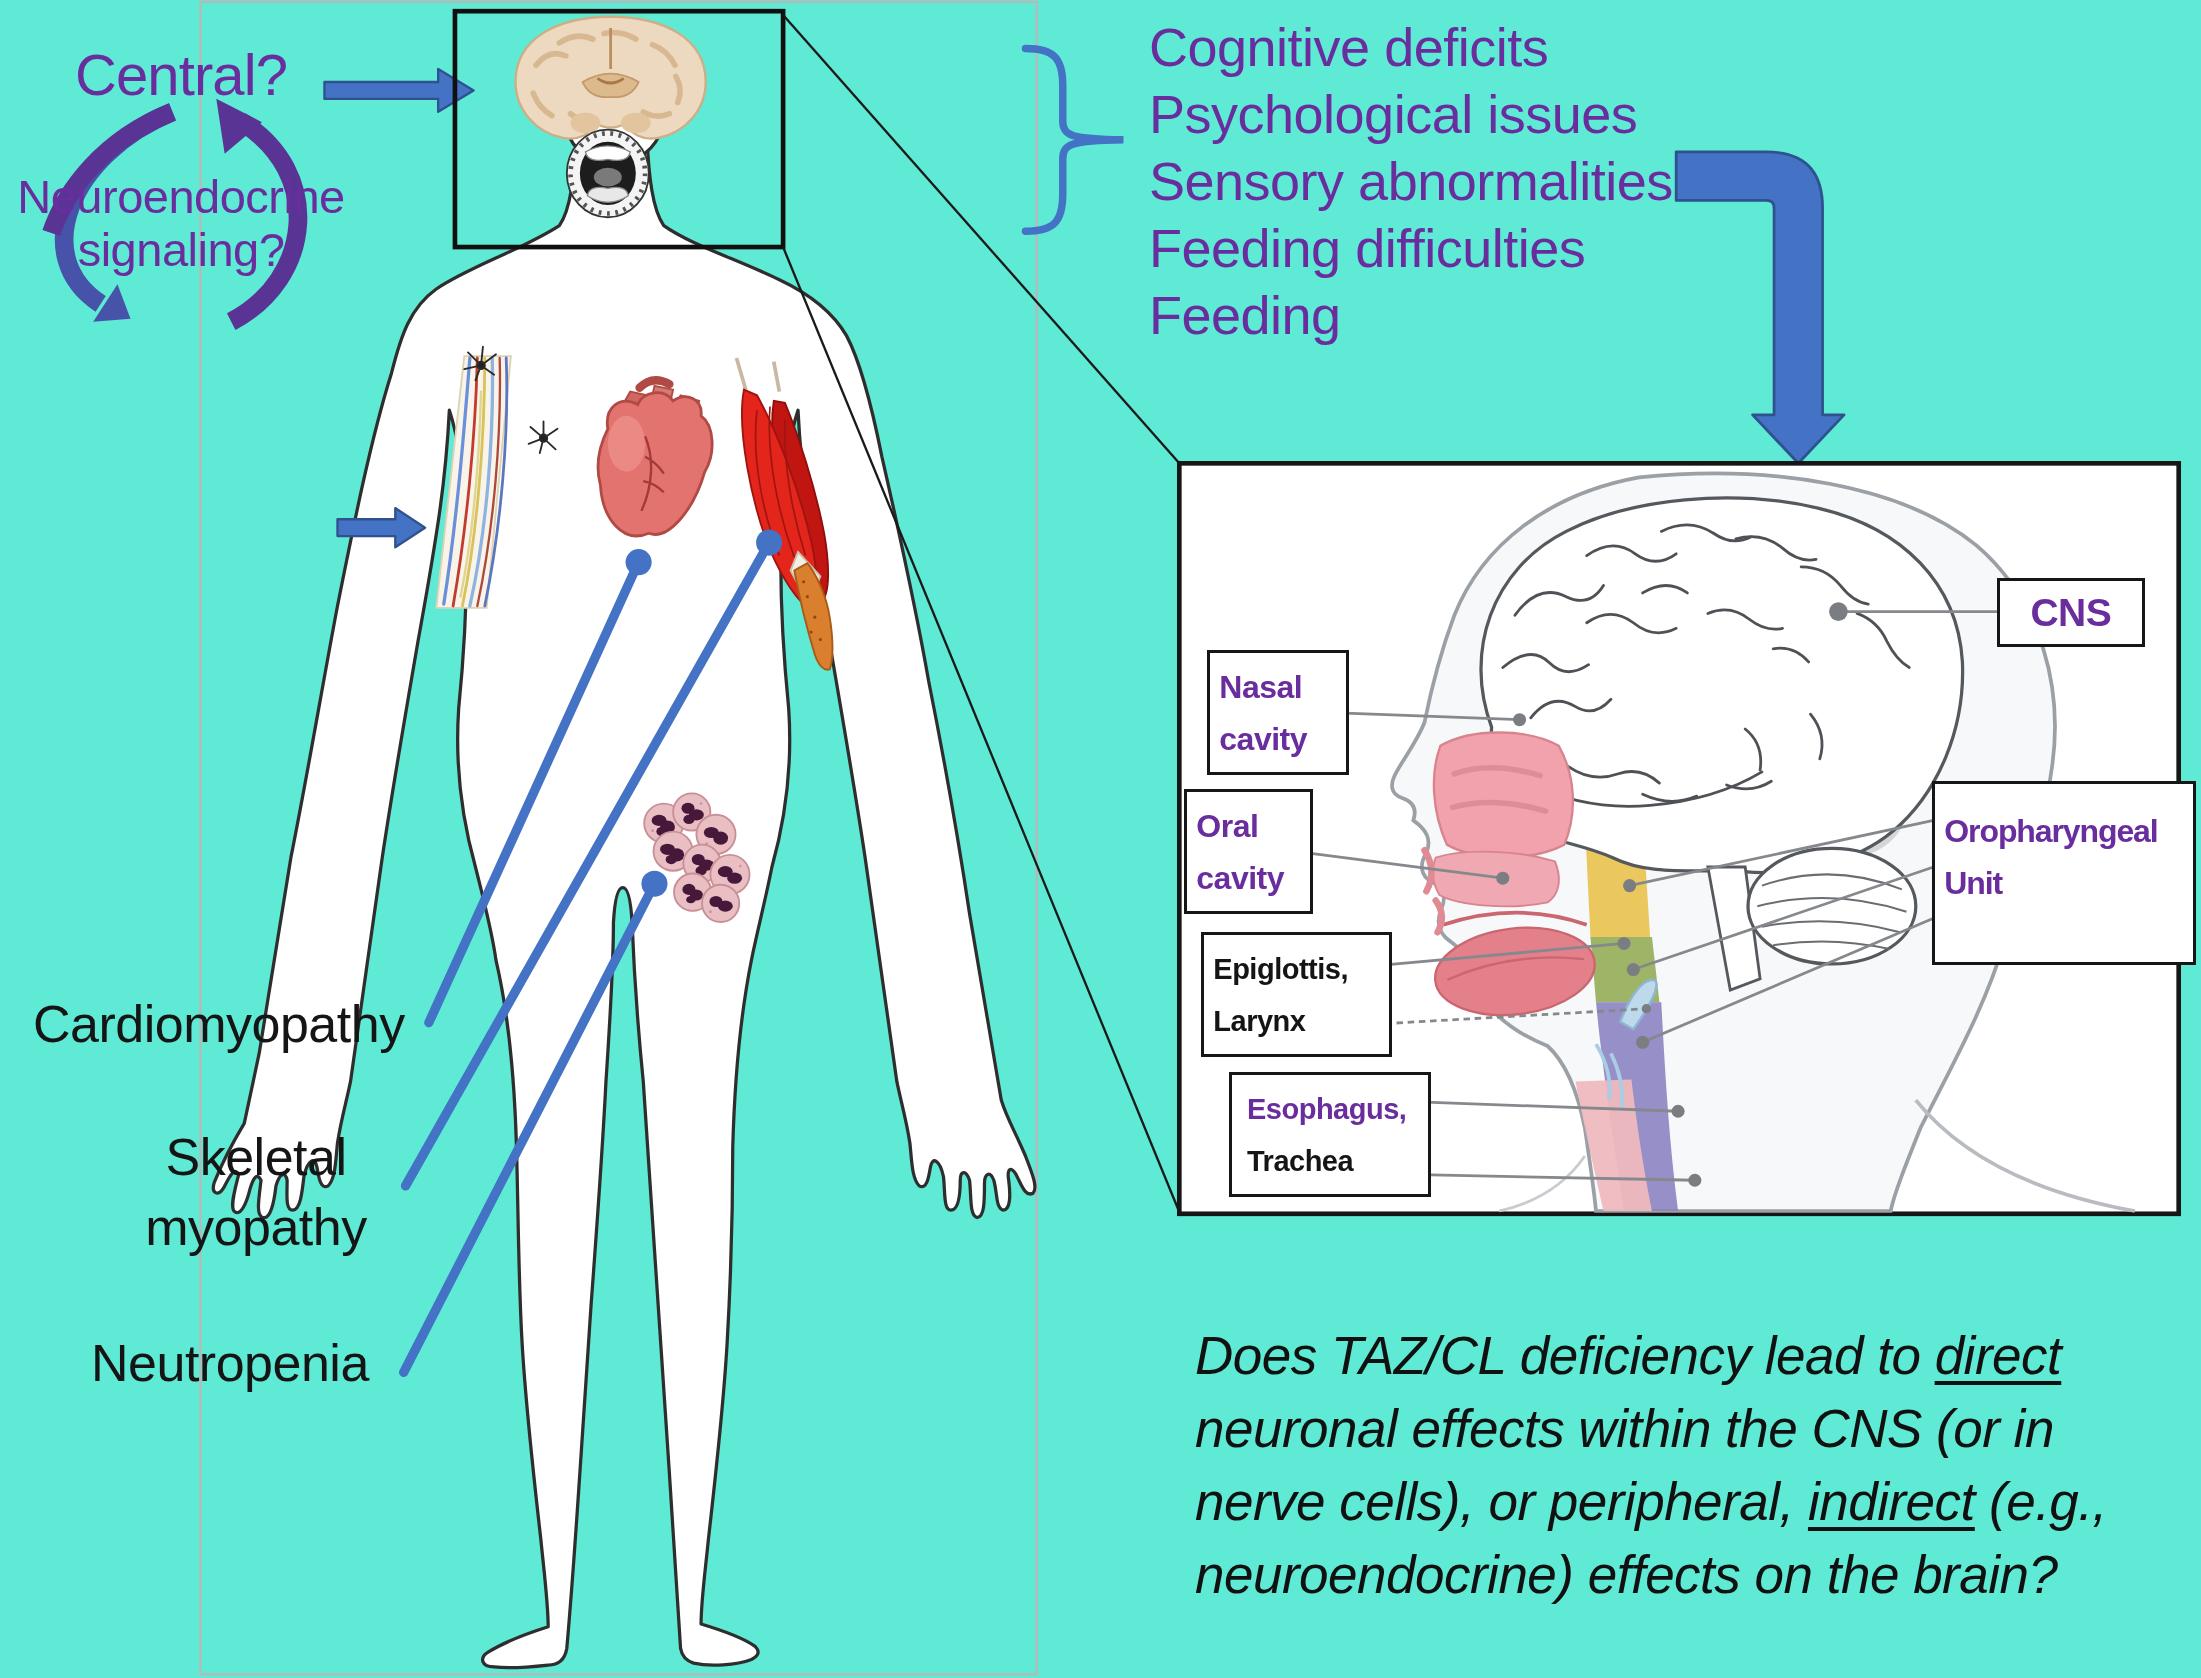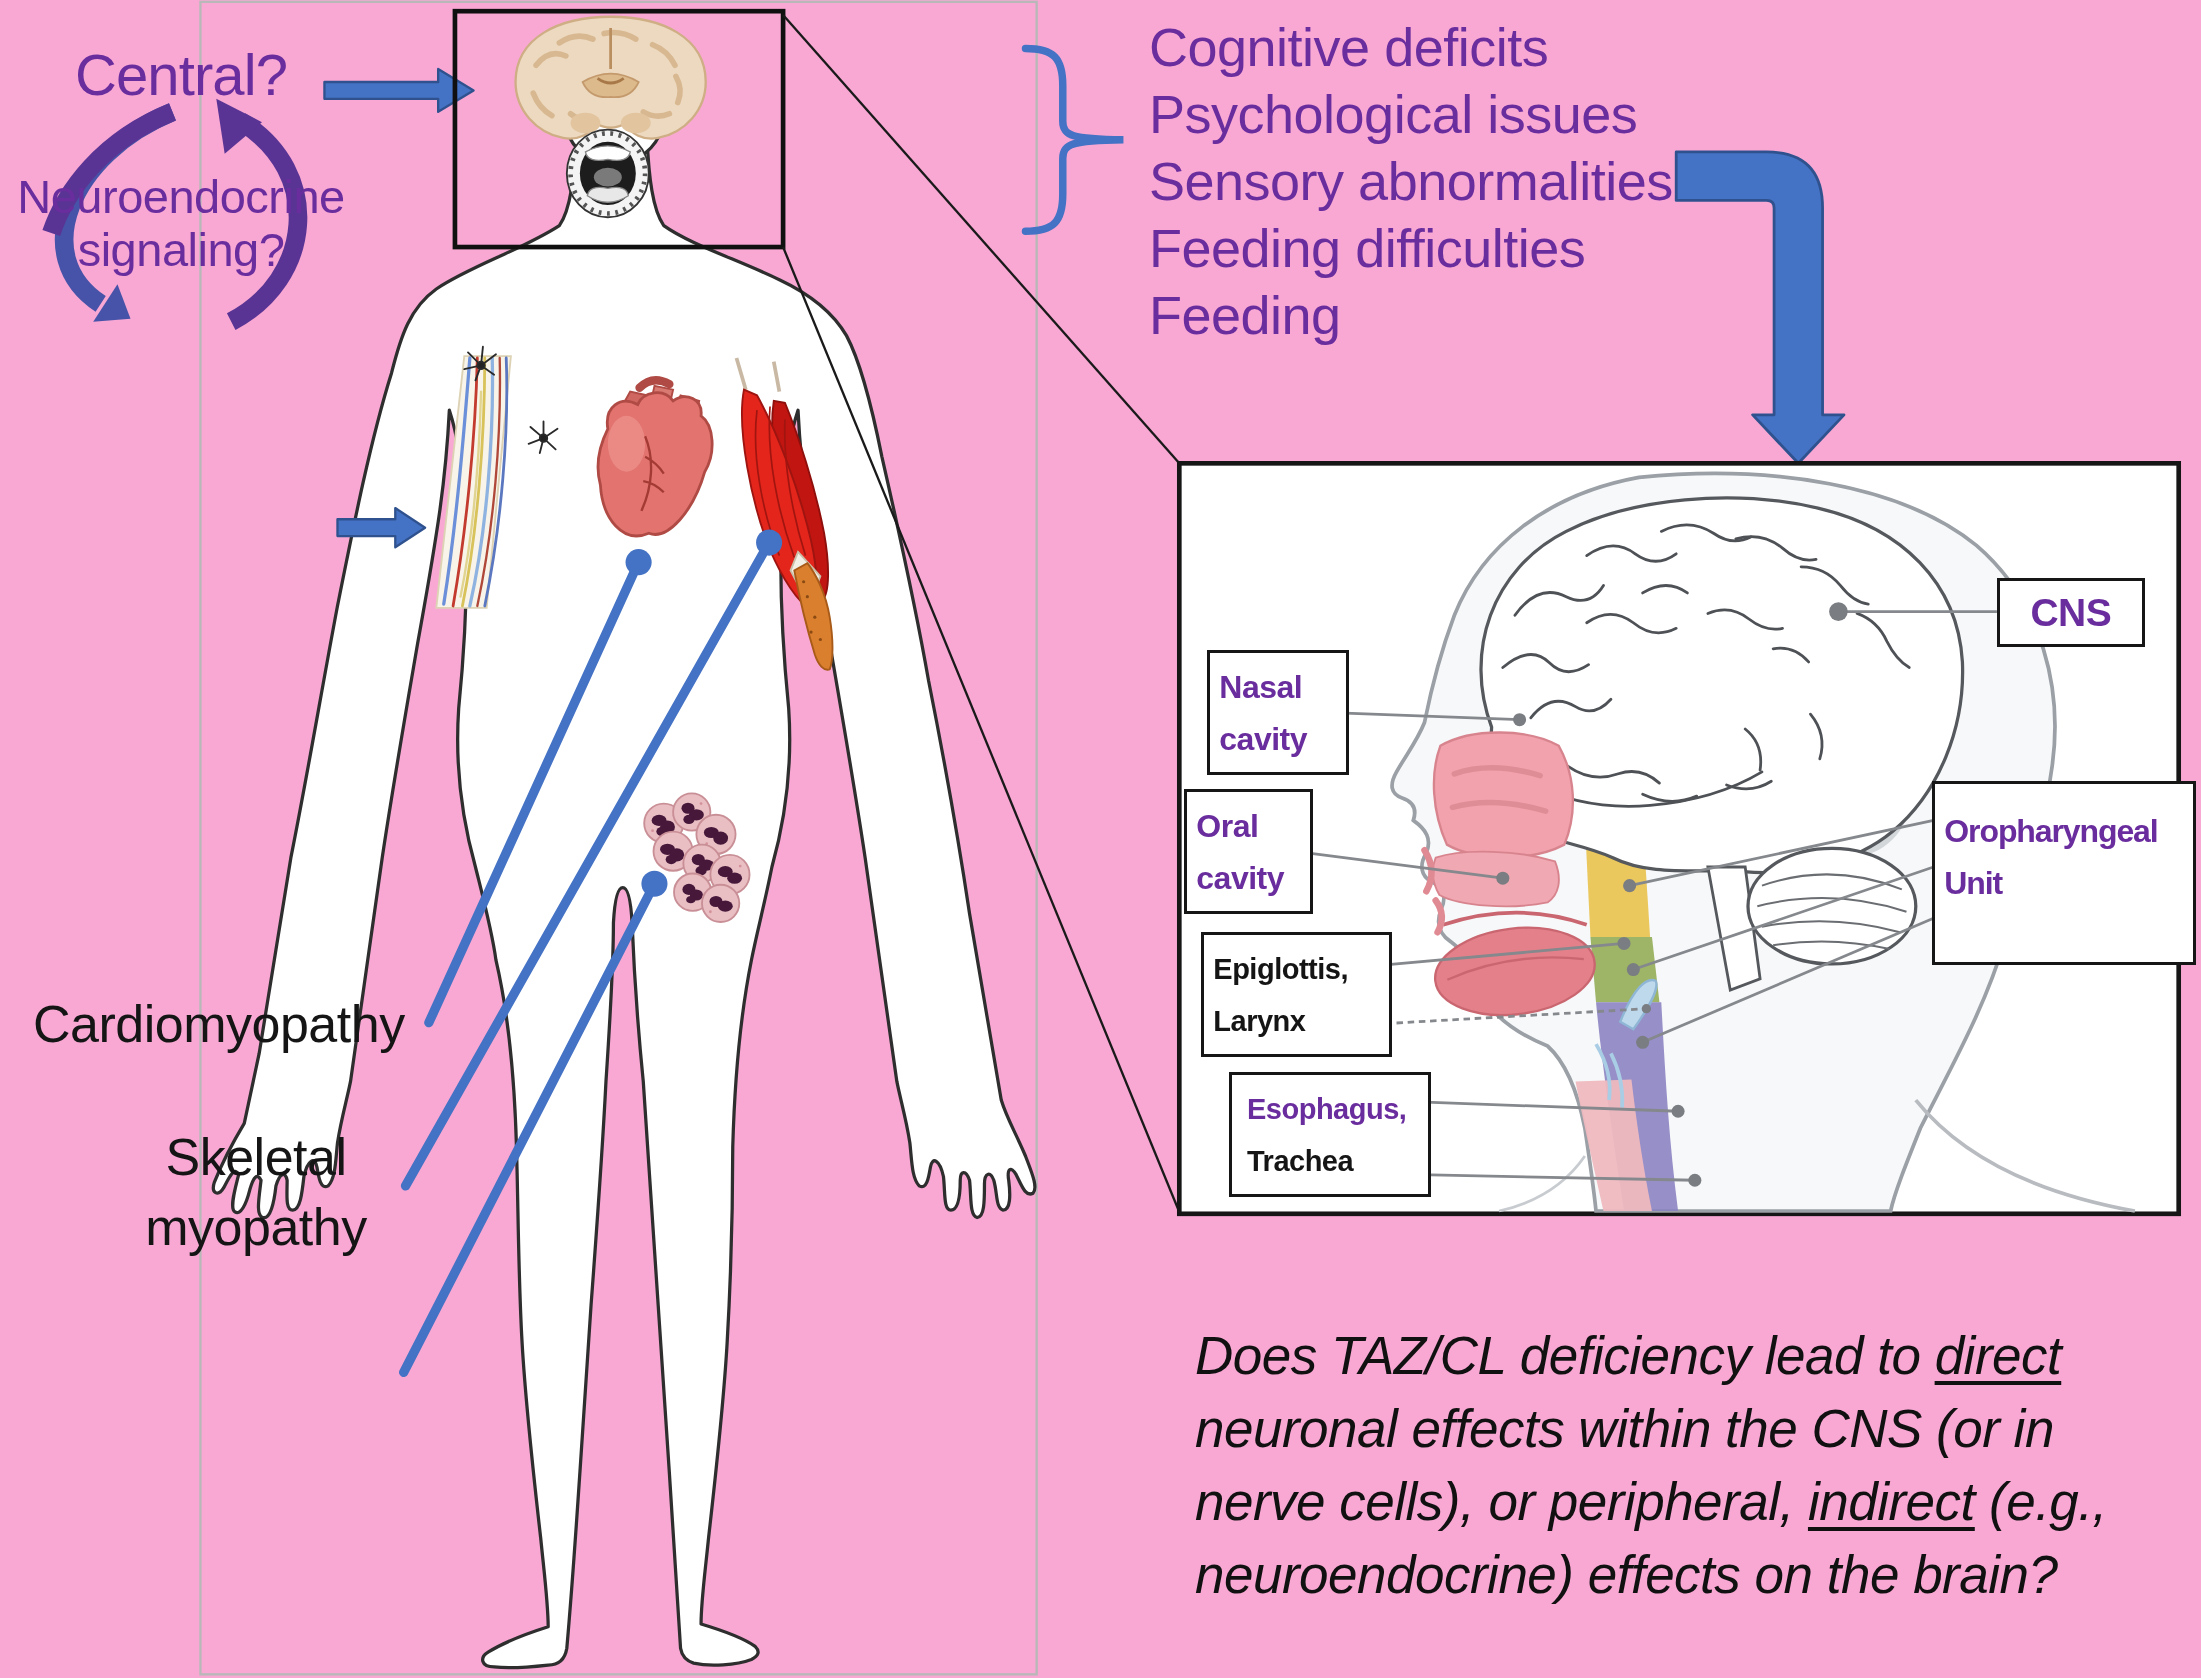--- a/index.html
+++ b/index.html
@@ -1,16 +1,16 @@
 <!DOCTYPE html>
 <html style="font-size:15px"><head>
 <meta charset="utf-8">
 <style>
   html,body{margin:0;padding:0;background:#fff;}
-  #canvas{position:relative;width:2202px;height:1679px;background:#f9a8d4;overflow:hidden;
+  #canvas{position:relative;width:2202px;height:1679px;background:#5eead4;overflow:hidden;
           font-family:"Liberation Sans","DejaVu Sans",sans-serif;}
   #art{position:absolute;left:0;top:0;z-index:1;}
   .txt{position:absolute;z-index:2;}
   .purple{color:#6a2d9e;}
   .blk{color:#151515;}
   .biglbl{font-size:58px;letter-spacing:-0.9px;white-space:nowrap;}
   .medlbl{font-size:52px;letter-spacing:-0.5px;white-space:nowrap;color:#151515;}
   .cyc{font-size:47px;line-height:53px;text-align:center;letter-spacing:-0.5px;}
   .symptoms{left:1149px;top:14px;font-size:54px;line-height:67px;letter-spacing:-0.5px;}
   .symptoms div{white-space:nowrap;}
@@ -343,20 +343,21 @@
 </div>
 
 
 <div class="txt medlbl" style="left:33px;top:994px;">Cardiomyopathy</div>
 
 <div class="txt medlbl" style="left:121px;top:1122px;width:270px;text-align:center;line-height:70px;">
   <div>Skeletal</div>
   <div>myopathy</div>
 </div>
 
+<div class="txt medlbl" style="left:91px;top:1333px;">Neutropenia</div>
 
 <div class="txt purple symptoms">
   <div>Cognitive deficits</div>
   <div>Psychological issues</div>
   <div>Sensory abnormalities</div>
   <div>Feeding difficulties</div>
   <div>Feeding</div>
 </div>
 
 <div class="abox purple" style="left:1997px;top:578px;width:123px;height:48px;font-size:39px;line-height:48px;text-align:center;">

